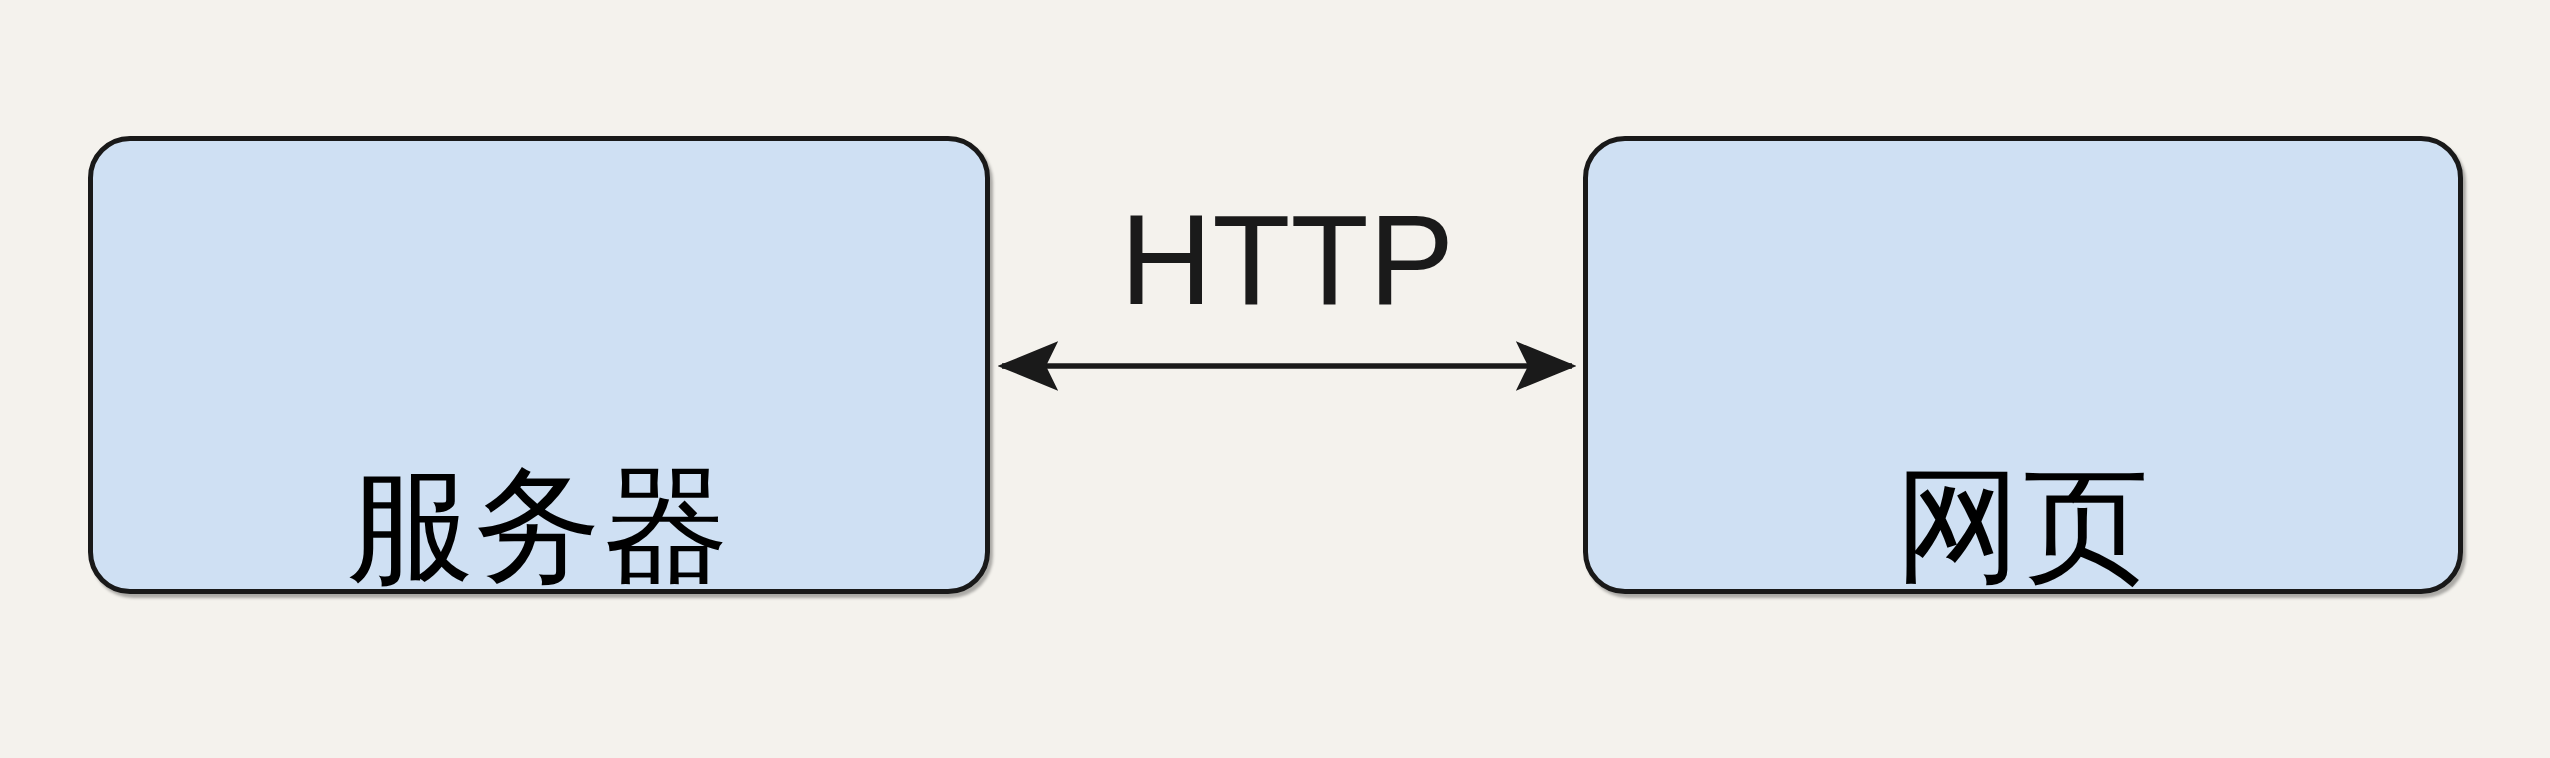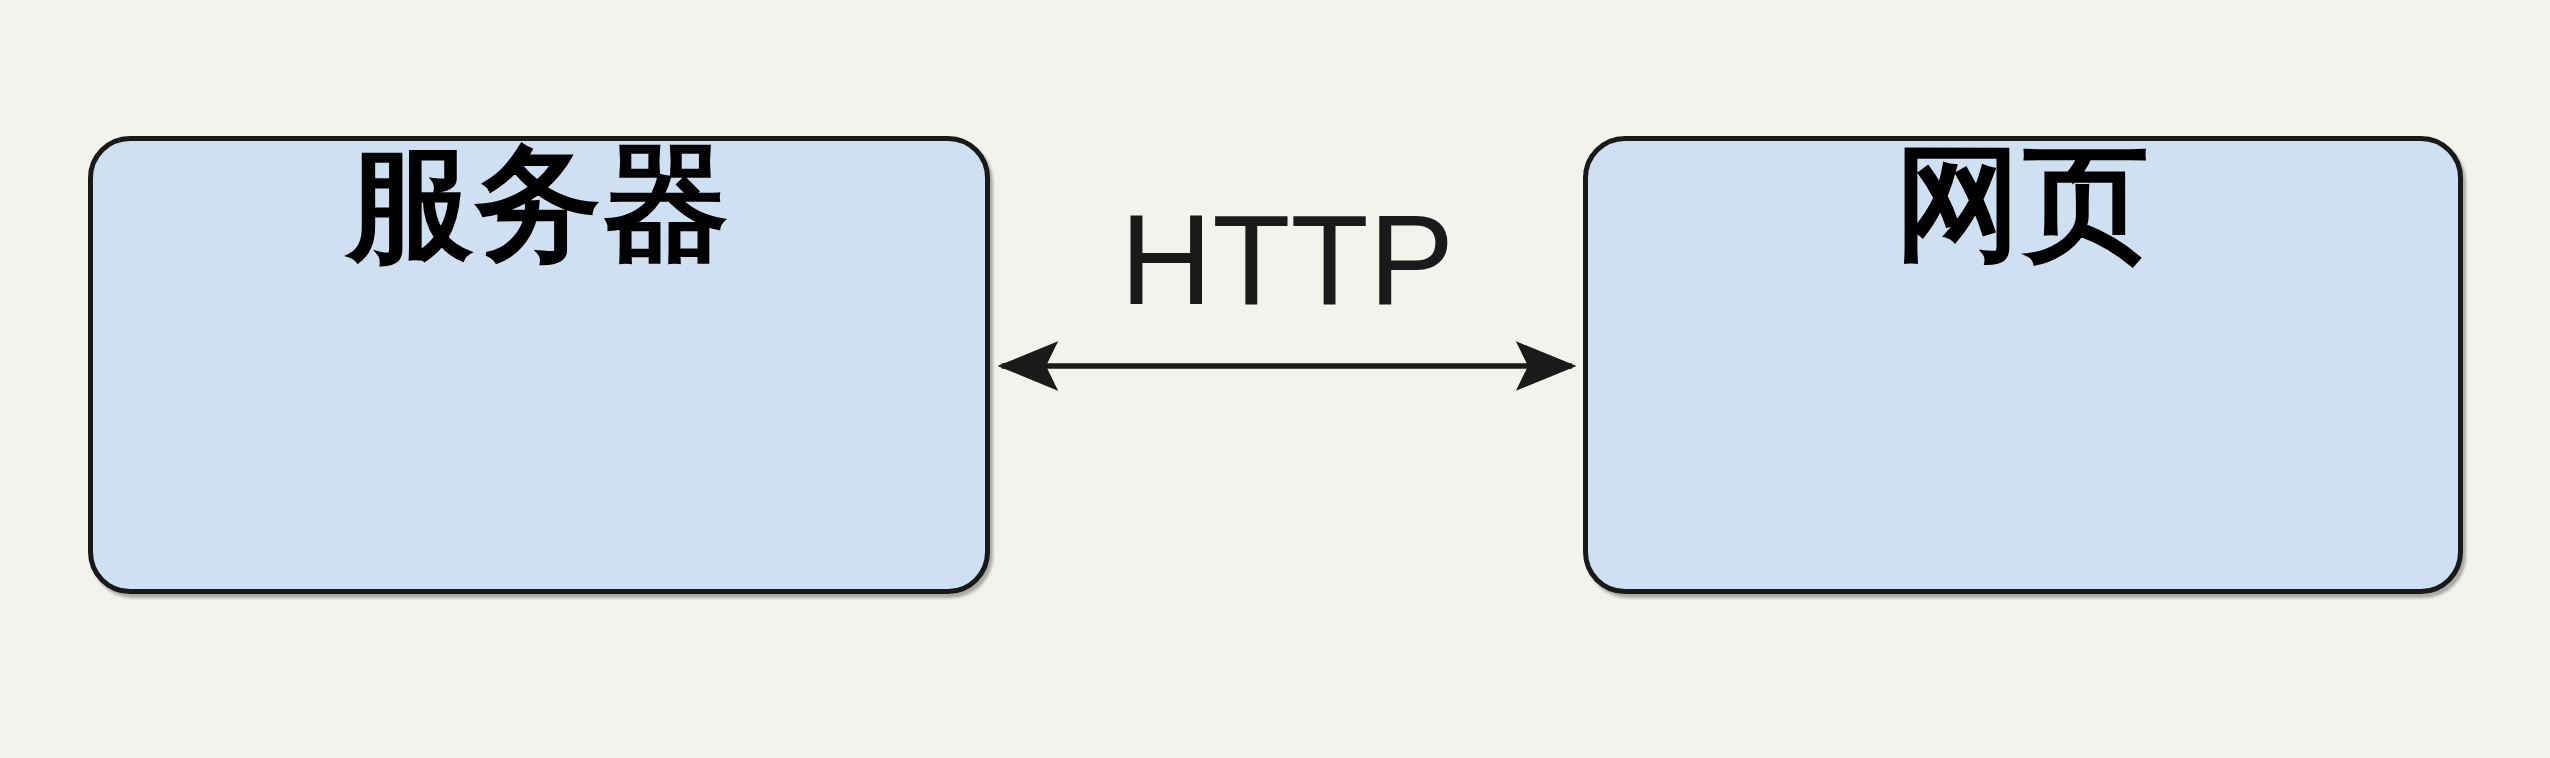--- a/index.html
+++ b/index.html
@@ -22,23 +22,22 @@
 
   
   .node {
     position: absolute;
     box-sizing: border-box;
     background: #cfe0f3;
     border: 5px solid #191919;
     border-radius: 42px;
     box-shadow: 3px 4px 3px rgba(0, 0, 0, 0.30);
     display: flex;
-    align-items: flex-start;
+    align-items: flex-end;
     justify-content: center;
-    font-weight: bold;
   }
 
   .node-label {
     font-family: "DejaVu Sans", "Liberation Sans", sans-serif;
     font-size: 126px;
     line-height: 1;
     color: #000000;
     letter-spacing: 2px;
     white-space: nowrap;
     -webkit-font-smoothing: antialiased;

